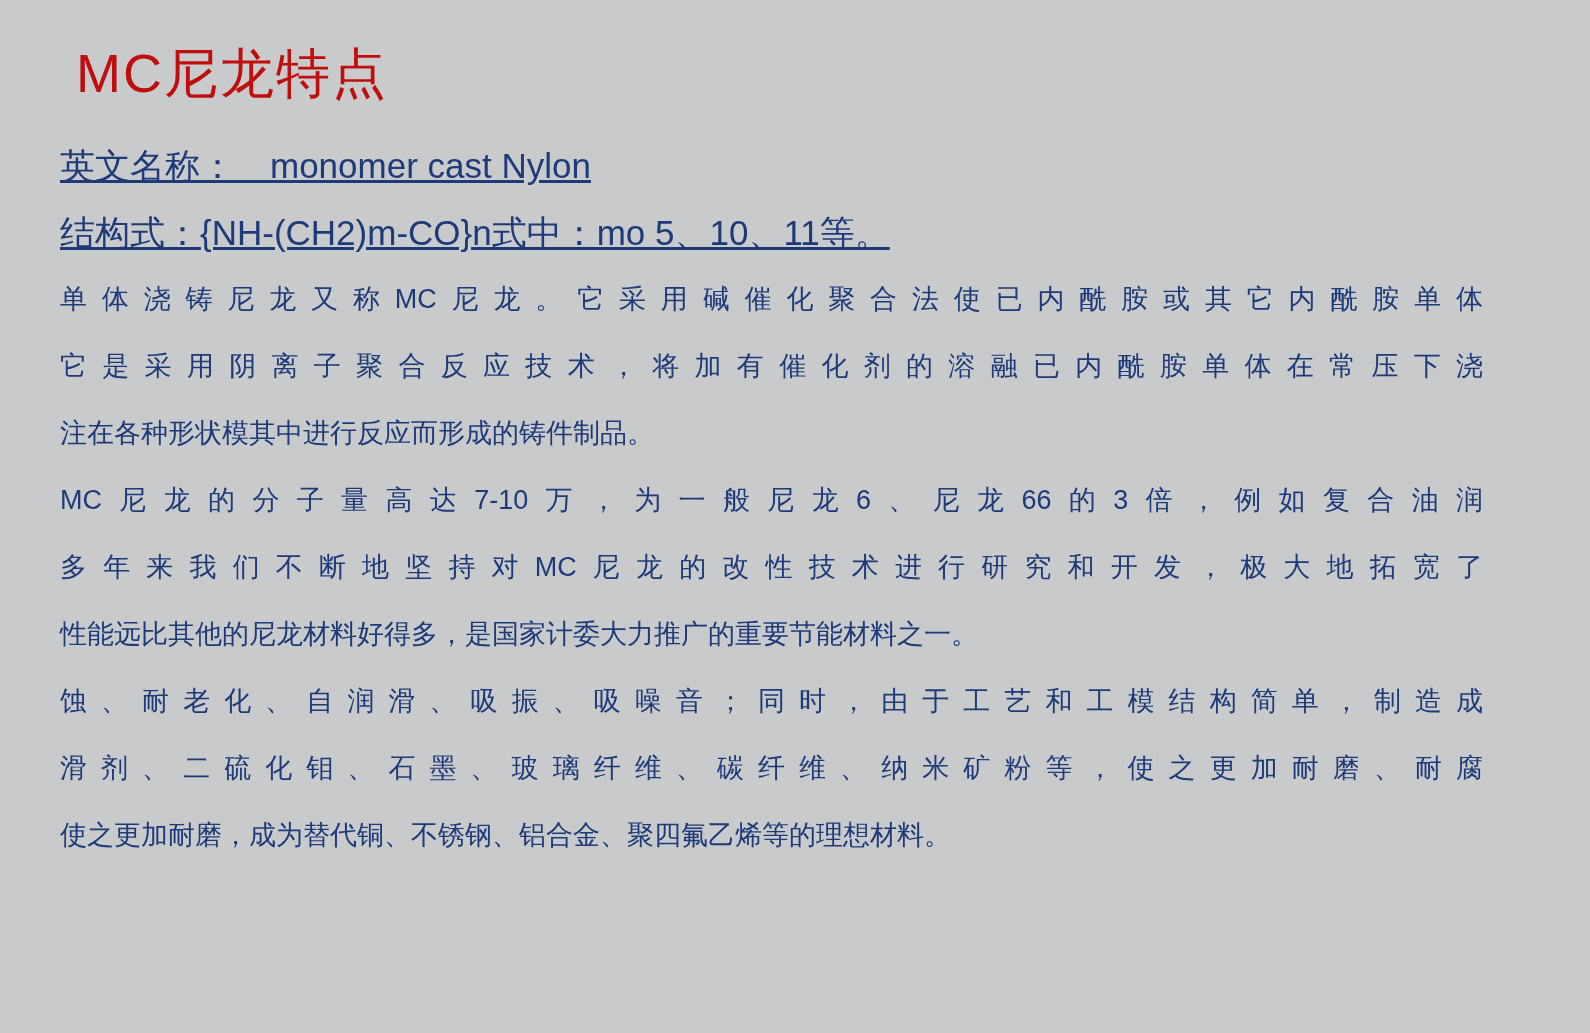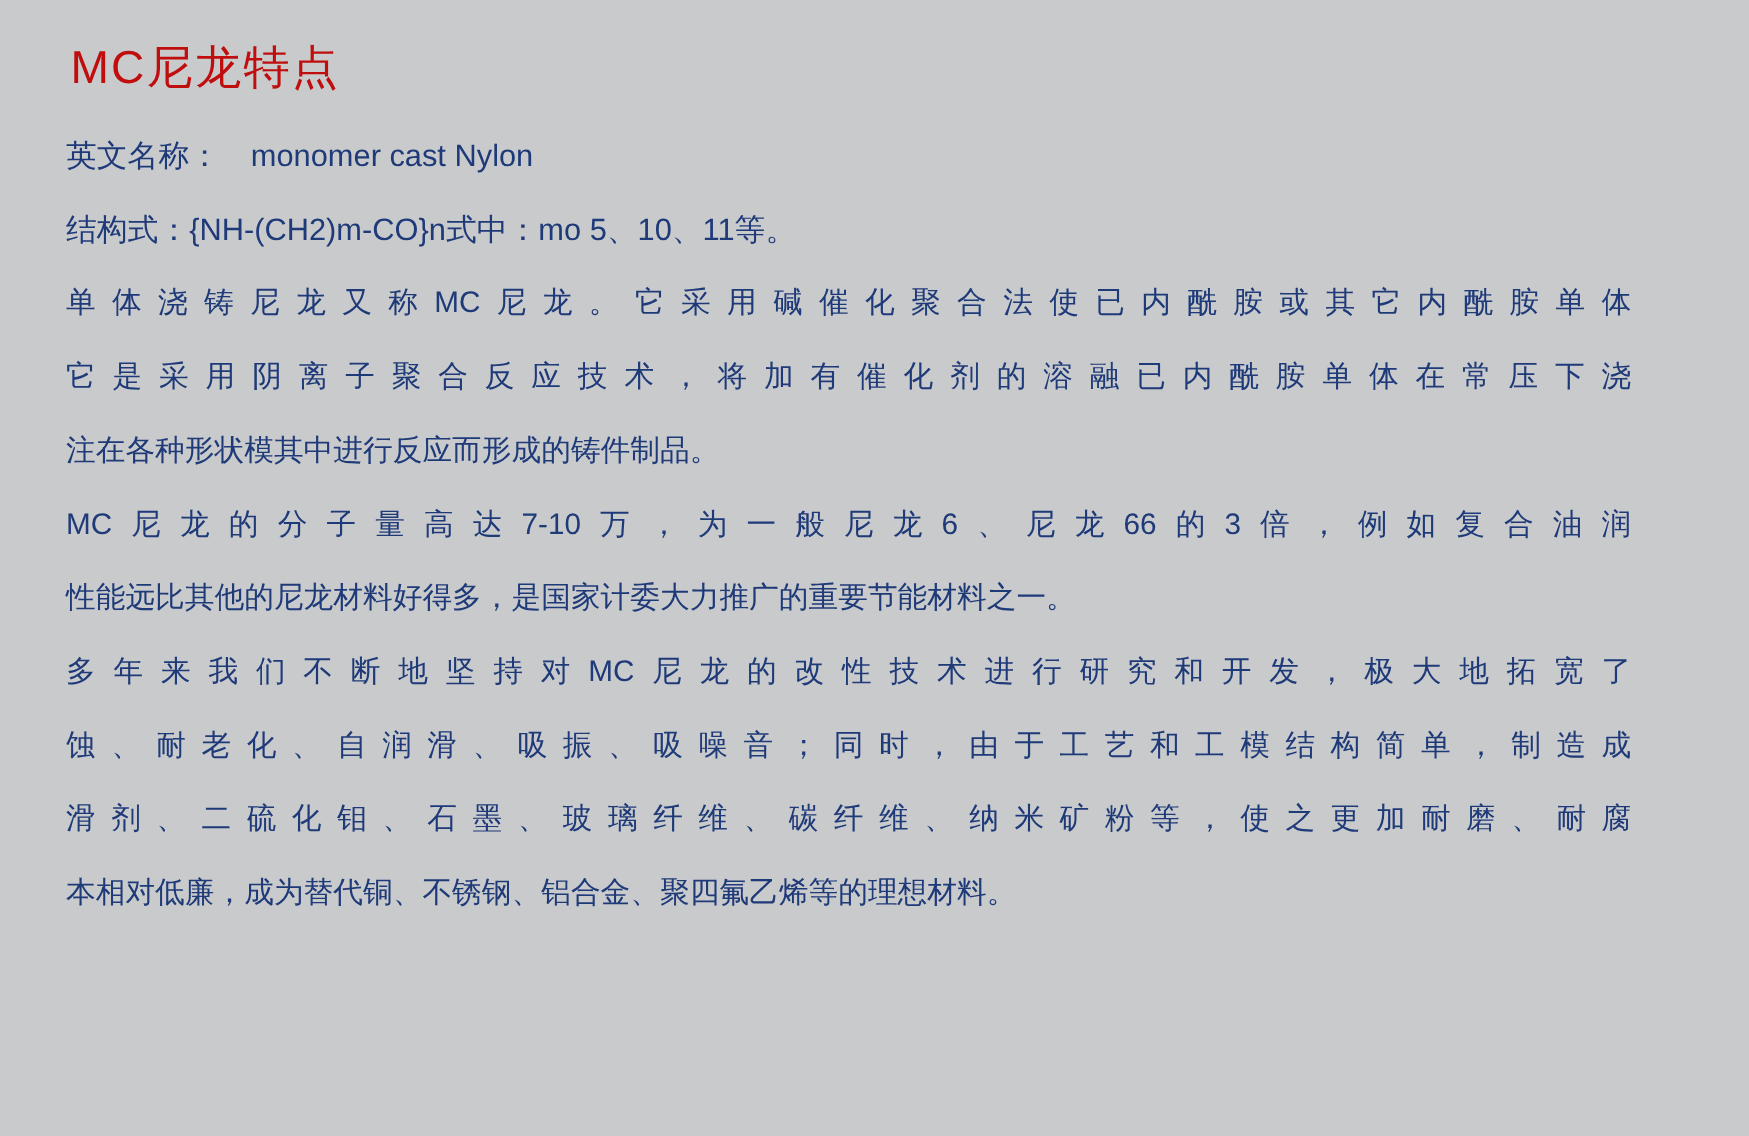--- a/index.html
+++ b/index.html
@@ -12,59 +12,60 @@
     overflow: hidden;
     font-family: "Liberation Sans", "DejaVu Sans", sans-serif;
   }
   .page {
     box-sizing: border-box;
     width: 1590px;
     height: 1033px;
     padding: 0 107px 0 60px;
   }
   .title {
-    margin: 4px;
+    margin: 16px;
     padding-top: 20px;
     height: 80px;
     line-height: 74px;
-    font-size: 42px;
+    font-size: 54px;
     font-weight: 400;
     letter-spacing: 2px;
   }
   .body-lines {
     width: 1423px;
   }
   .line {
     height: 67px;
     line-height: 67px;
     font-size: 27px;
     font-weight: 400;
     white-space: nowrap;
     text-align: left;
   }
   .line.small {
-    font-size: 28px;
+    font-size: 35px;
+    text-decoration: underline;
   }
   .line.fill {
     white-space: normal;
     text-align: justify;
     text-align-last: justify;
   }
 </style>
 </head>
 <body style="background-color: rgb(201, 202, 204);">
 
 <div class="page">
   <h1 class="title" style="color: rgb(192, 14, 14);">MC尼龙特点</h1>
   <div class="body-lines" id="body-lines" style="color: rgb(30, 58, 120);">
       <div class="line small">英文名称：　monomer cast Nylon</div>
       <div class="line small">结构式：{NH-(CH2)m-CO}n式中：mo 5、10、11等。</div>
       <div class="line normal fill">单体浇铸尼龙又称MC尼龙。它采用碱催化聚合法使已内酰胺或其它内酰胺单体</div>
       <div class="line normal fill">它是采用阴离子聚合反应技术，将加有催化剂的溶融已内酰胺单体在常压下浇</div>
       <div class="line normal">注在各种形状模其中进行反应而形成的铸件制品。</div>
       <div class="line normal fill">MC尼龙的分子量高达7-10万，为一般尼龙6、尼龙66的3倍，例如复合油润</div>
+      <div class="line normal fill">多年来我们不断地坚持对MC尼龙的改性技术进行研究和开发，极大地拓宽了</div>
       <div class="line normal">性能远比其他的尼龙材料好得多，是国家计委大力推广的重要节能材料之一。</div>
-      <div class="line normal fill">多年来我们不断地坚持对MC尼龙的改性技术进行研究和开发，极大地拓宽了</div>
       <div class="line normal fill">蚀、耐老化、自润滑、吸振、吸噪音；同时，由于工艺和工模结构简单，制造成</div>
       <div class="line normal fill">滑剂、二硫化钼、石墨、玻璃纤维、碳纤维、纳米矿粉等，使之更加耐磨、耐腐</div>
-      <div class="line normal">本相对低廉，成为替代铜、不锈钢、铝合金、聚四氟乙烯等的理想材料。</div>
+      <div class="line normal">使之更加耐磨，成为替代铜、不锈钢、铝合金、聚四氟乙烯等的理想材料。</div>
     </div>
 </div>
 
 </body></html>

